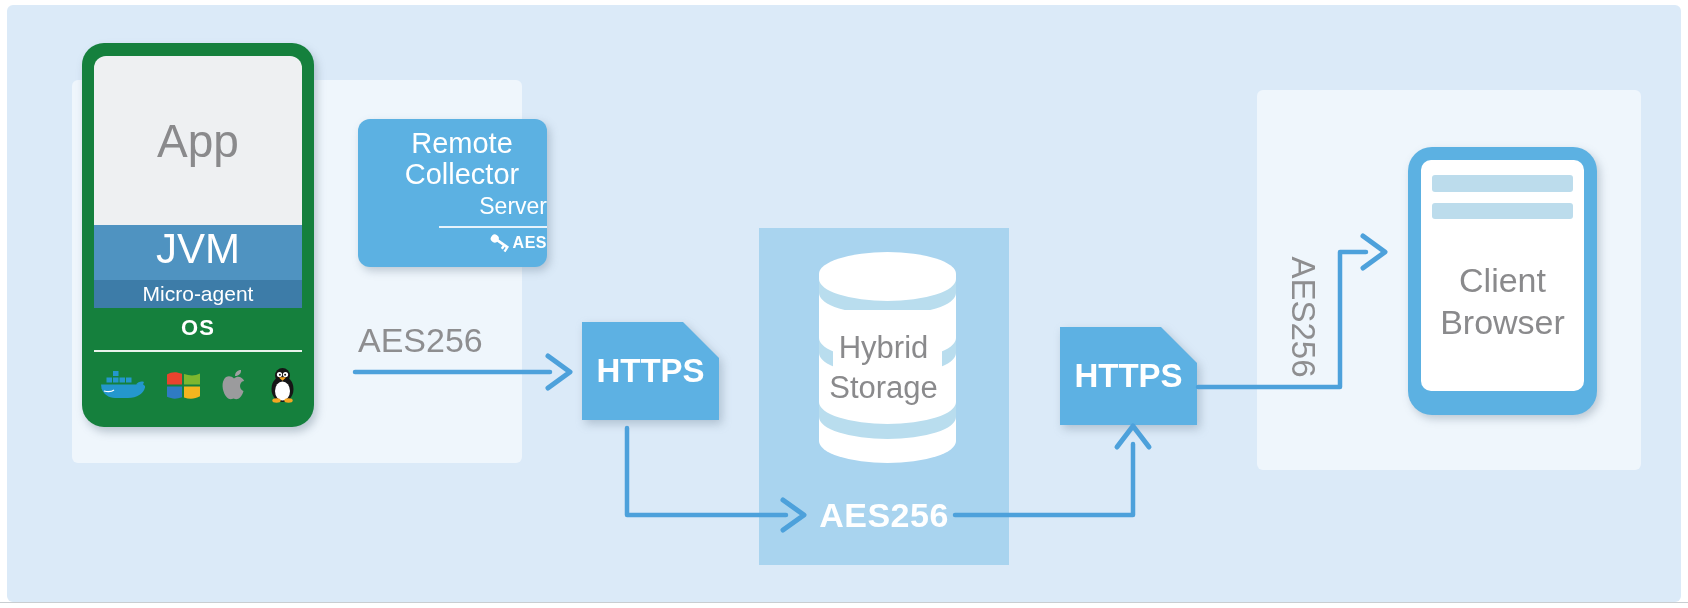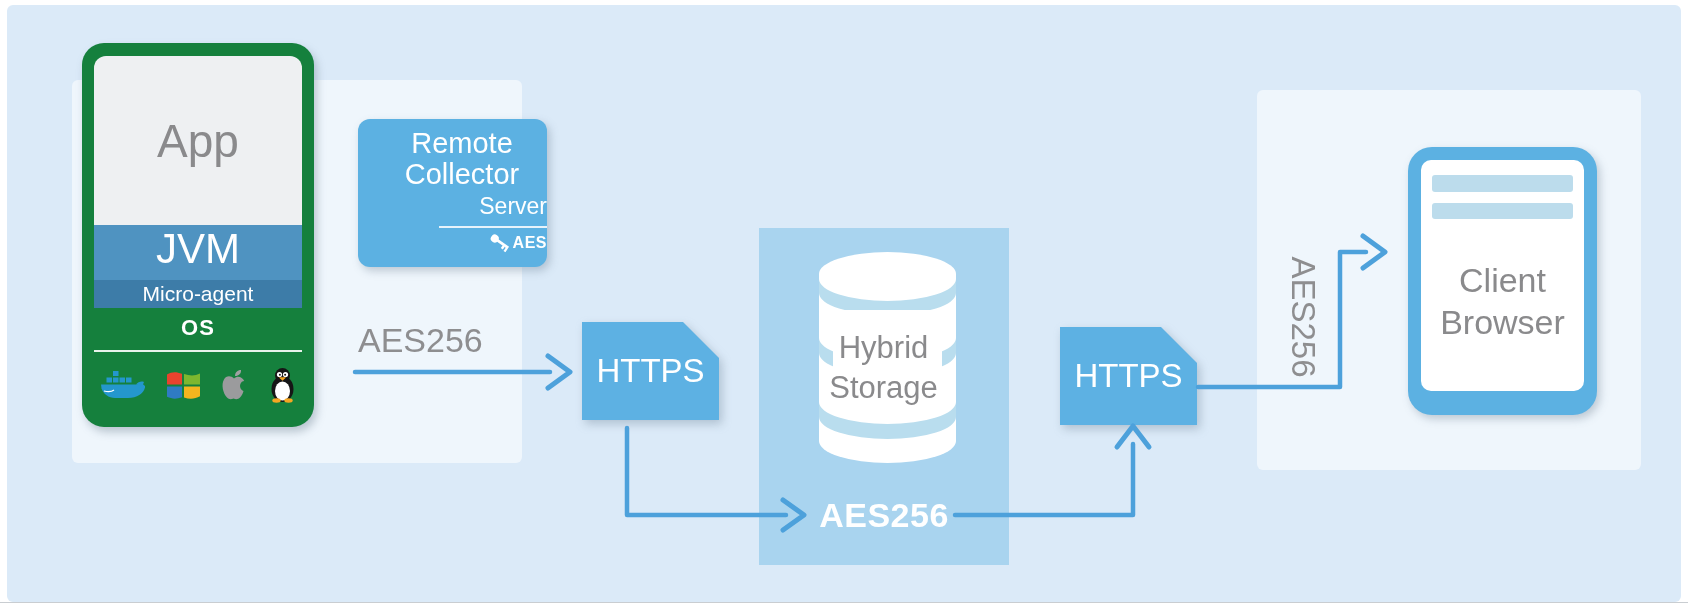--- a/index.html
+++ b/index.html
@@ -74,21 +74,21 @@
   }
 
   
   .https-wrap{position:absolute;filter:drop-shadow(3px 4px 5px rgba(96,118,138,.35));}
   .https-wrap.one{left:582px;top:322px;}
   .https-wrap.two{left:1060px;top:327px;}
   .https-box{
     width:137px;height:98px;background:#5db1e3;
     clip-path:polygon(0 0,101px 0,137px 36px,137px 98px,0 98px);
     display:flex;align-items:center;justify-content:center;
-    font-size:33px;color:#fff;
+    font-size:33px;color:#fff;font-weight:bold;
   }
 
   
   .storage-panel{
     position:absolute;left:759px;top:228px;width:250px;height:337px;
     background:#a9d4ef;border-radius:0;
   }
   .cylinder{position:absolute;left:60px;top:24px;}
   .storage-text{
     position:absolute;left:47px;top:100px;width:155px;text-align:center;

